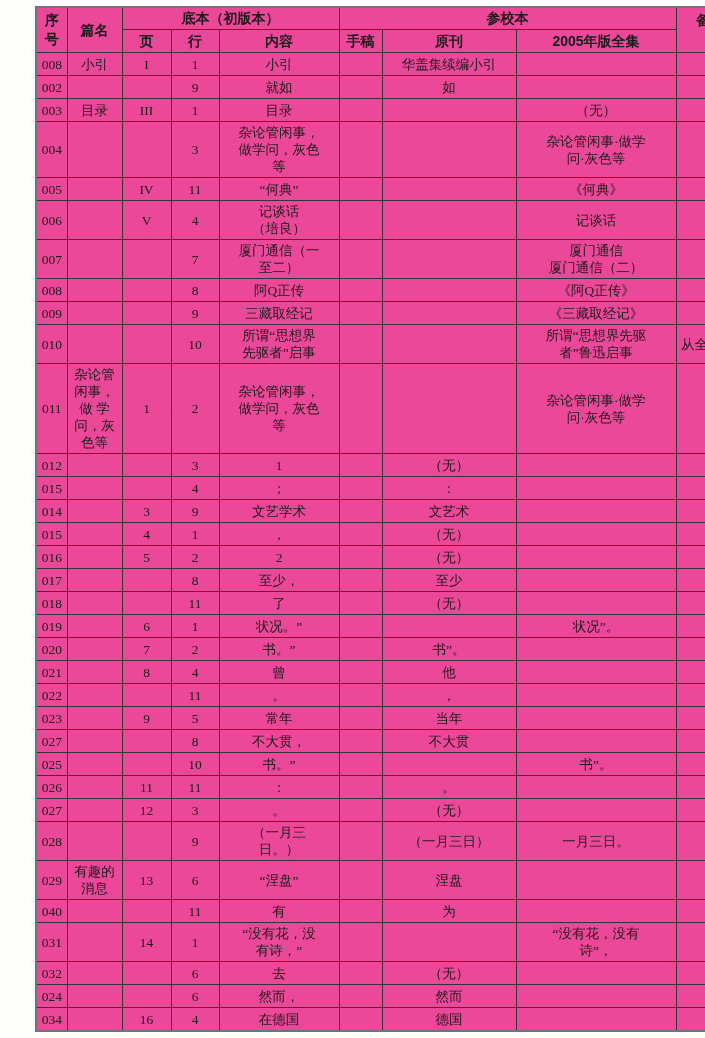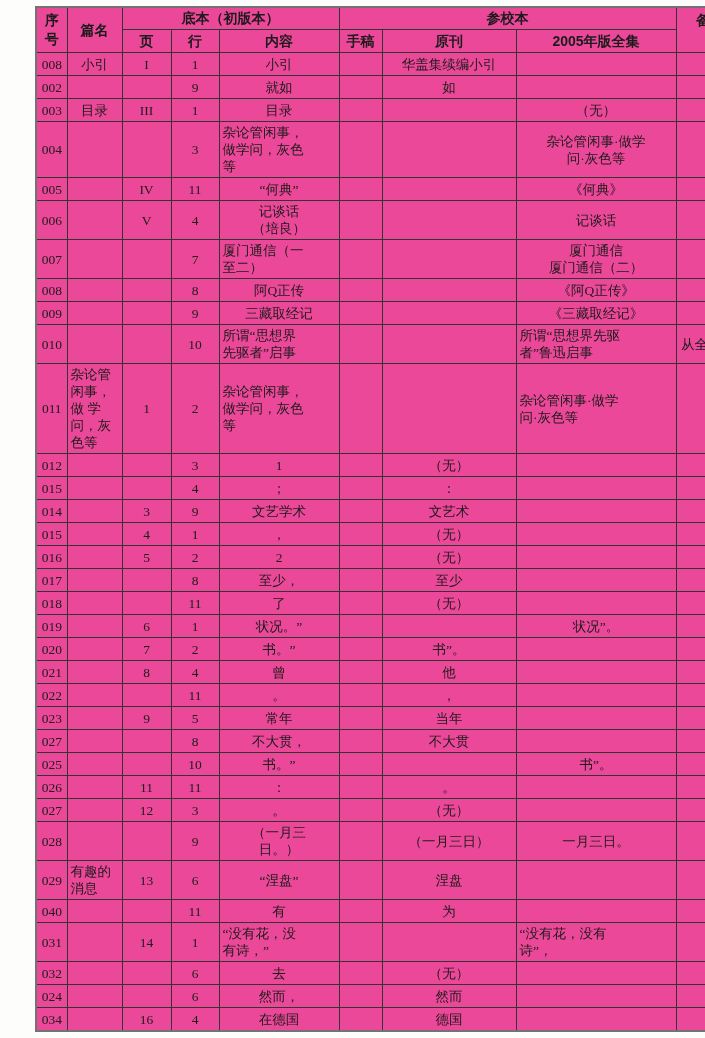--- a/index.html
+++ b/index.html
@@ -48,21 +48,21 @@
     font-family: "Liberation Serif", "DejaVu Serif", serif;
     font-size: 13.5px;
     line-height: 17px;
     padding: 2px 3px;
     text-align: center;
     vertical-align: middle;
     white-space: pre-line;
     height: 18px;
   }
   table.collation td.left {
-    text-align: left;
+    text-align: center;
     padding-left: 3px;
   }
 </style>
 </head>
 <body>
 
 <div class="sheet">
   <table class="collation">
     <colgroup>
       <col style="width:31px">

